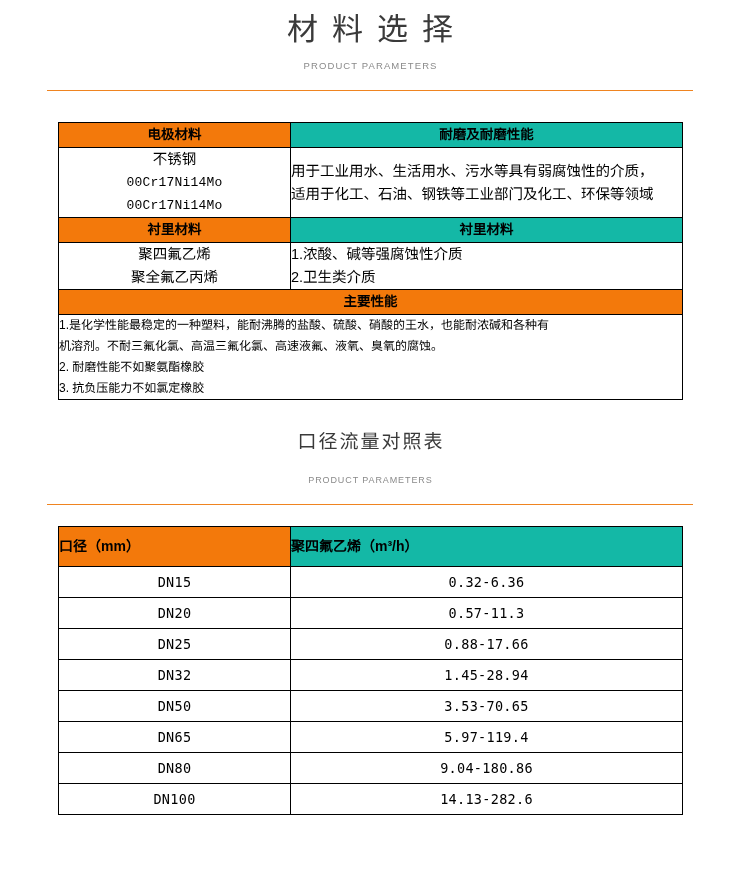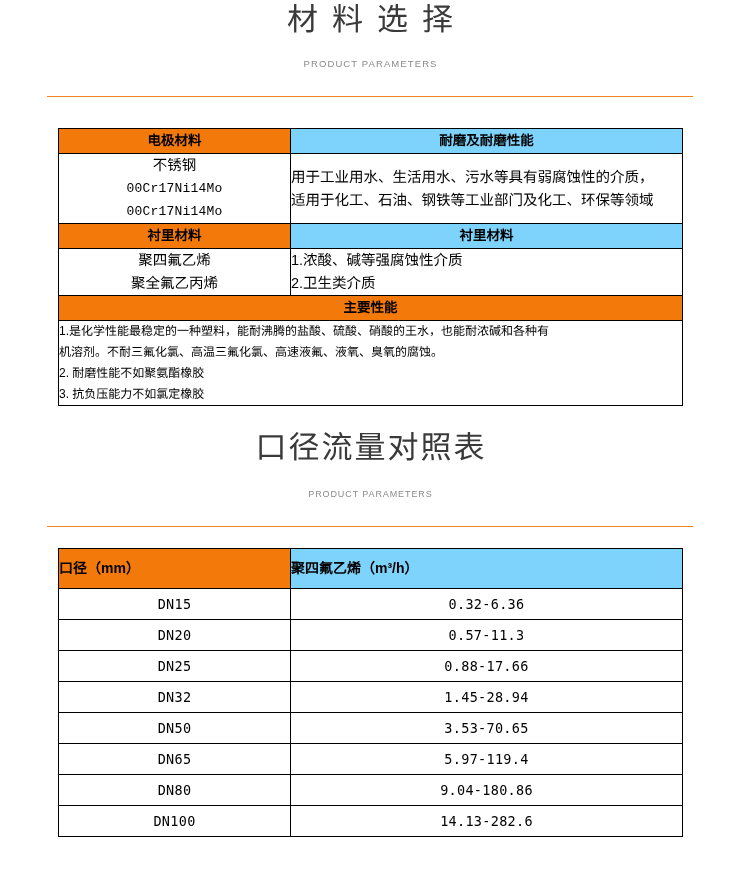--- a/index.html
+++ b/index.html
@@ -27,41 +27,42 @@
   }
   .section-head .cn-title {
     font-family: "Liberation Serif", "DejaVu Serif", serif;
     color: #3a3a3a;
     font-weight: normal;
     margin: 0;
   }
   .section-head .en-sub {
     font-family: "Liberation Sans", "DejaVu Sans", sans-serif;
     color: #8a8a8a;
-    margin: 12px;
+    margin: 4px;
   }
 
   
   .head-1 .cn-title {
     font-size: 31px;
     letter-spacing: 14px;
     text-indent: 14px;
     line-height: 40px;
+    padding-top: 10px;
   }
   .head-1 .en-sub {
     font-size: 9.5px;
     letter-spacing: 1.1px;
     text-indent: 1.1px;
     line-height: 15px;
     padding-top: 4px;
   }
 
   
   .head-2 .cn-title {
-    font-size: 31px;
+    font-size: 19px;
     letter-spacing: 2px;
     text-indent: 2px;
     line-height: 38px;
   }
   .head-2 .en-sub {
     font-size: 9px;
     letter-spacing: 0.9px;
     text-indent: 0.9px;
     line-height: 14px;
     padding-top: 8px;
@@ -97,21 +98,21 @@
   .hdr {
     text-align: center;
     font-size: 13.5px;
     font-weight: bold;
     height: 24px;
     line-height: 24px;
     color: #000000;
     font-family: "Liberation Sans", "DejaVu Sans", sans-serif;
   }
   .hdr-orange { background: #f3790b; }
-  .hdr-blue   { background: #7dd3fc; }
+  .hdr-blue   { background: #14b8a6; }
 
   .cell {
     font-size: 14.5px;
     line-height: 23px;
     color: #000000;
     font-family: "Liberation Sans", "DejaVu Sans", sans-serif;
   }
   .cell-center {
     text-align: center;
     padding: 14px 6px 16px;

